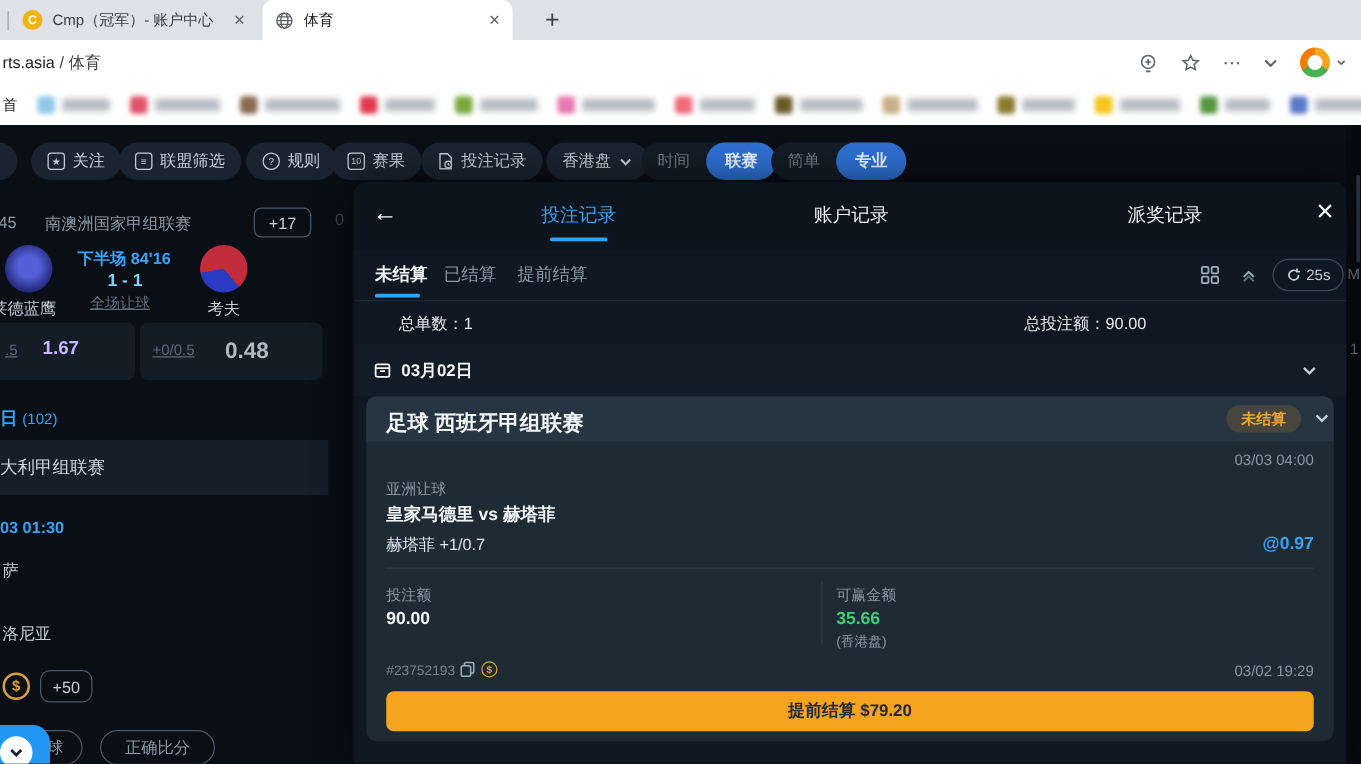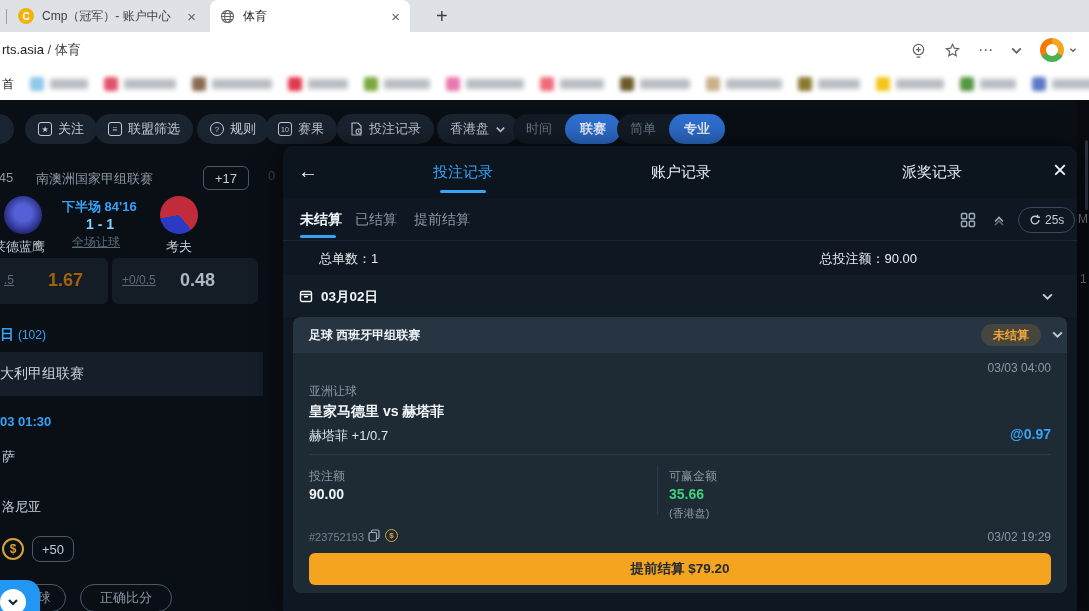--- a/index.html
+++ b/index.html
@@ -286,21 +286,21 @@
     <span class="team-logo logo-away" style="left:160px;top:50px"></span>
     <span class="txt blue b" style="left:62px;top:52px;font-size:13px">下半场 84'16</span>
     <span class="txt b" style="left:86px;top:70px;font-size:14px;color:#7dd3fc">1 - 1</span>
     <span class="txt lp-dimmer" style="left:72px;top:88px;font-size:12px">全场让球</span>
     <span class="txt" style="left:-7px;top:92px;font-size:13px;color:#c2cdd6">莱德蓝鹰</span>
     <span class="txt" style="left:166px;top:92px;font-size:13px;color:#c2cdd6">考夫</span>
 
     <div class="oddsbox" style="left:-40px;top:112px;width:148px"></div>
     <div class="oddsbox" style="left:112px;top:112px;width:146px"></div>
     <span class="txt lp-dimmer" style="left:4px;top:127px;font-size:12px">.5</span>
-    <span class="txt b" style="left:48px;top:124px;font-size:18px;color:#a16207">1.67</span>
+    <span class="txt b" style="left:34px;top:124px;font-size:15px;color:#c4b5fd">1.67</span>
     <span class="txt lp-dimmer" style="left:122px;top:127px;font-size:12px">+0/0.5</span>
     <span class="txt b" style="left:180px;top:124px;font-size:18px;color:#aeb9c4">0.48</span>
 
     <span class="txt blue b" style="left:0;top:180px;font-size:14px"><span>日</span> <span style="font-size:12px;font-weight:normal">(102)</span></span>
     <div class="strip" style="top:206px;height:44px">
       <span style="font-size:14px;color:#cfd8e0">大利甲组联赛</span>
     </div>
     <span class="txt blue b" style="left:0;top:268px;font-size:13px">03 01:30</span>
     <span class="txt" style="left:2px;top:302px;font-size:13px;color:#c2cdd6">萨</span>
     <span class="txt" style="left:2px;top:352px;font-size:13px;color:#c2cdd6">洛尼亚</span>
@@ -385,21 +385,21 @@
       <span class="txt b" style="left:38px;top:13px;font-size:13.5px;color:#f2f6f9">03月02日</span>
       <span style="position:absolute;left:758px;top:15px">
         <svg width="13" height="13" viewBox="0 0 12 12">
             <path fill="none" stroke="#c2cdd6" stroke-width="1.8" d="M2 4l4 4 4-4"></path>
           </svg>
       </span>
     </div>
 
     <div class="card">
       <div class="card-head">
-        <span class="txt b" style="left:16px;top:10px;font-size:12px;color:#f2f6f9">足球 西班牙甲组联赛</span>
+        <span class="txt b" style="left:16px;top:10px;font-size:17px;color:#f2f6f9">足球 西班牙甲组联赛</span>
         <span class="status-badge" style="left:688px;top:7px">未结算</span>
         <span style="position:absolute;left:758px;top:11px">
           <svg width="13" height="13" viewBox="0 0 12 12">
               <path fill="none" stroke="#c2cdd6" stroke-width="1.8" d="M2 4l4 4 4-4"></path>
             </svg>
         </span>
       </div>
       <span class="txt" style="right:16px;top:44px;font-size:12px;color:#8b98a5">03/03 04:00</span>
       <span class="txt" style="left:16px;top:66px;font-size:12px;color:#8b98a5">亚洲让球</span>
       <span class="txt b" style="left:16px;top:86px;font-size:14px;color:#f2f6f9">皇家马德里 vs 赫塔菲</span>

